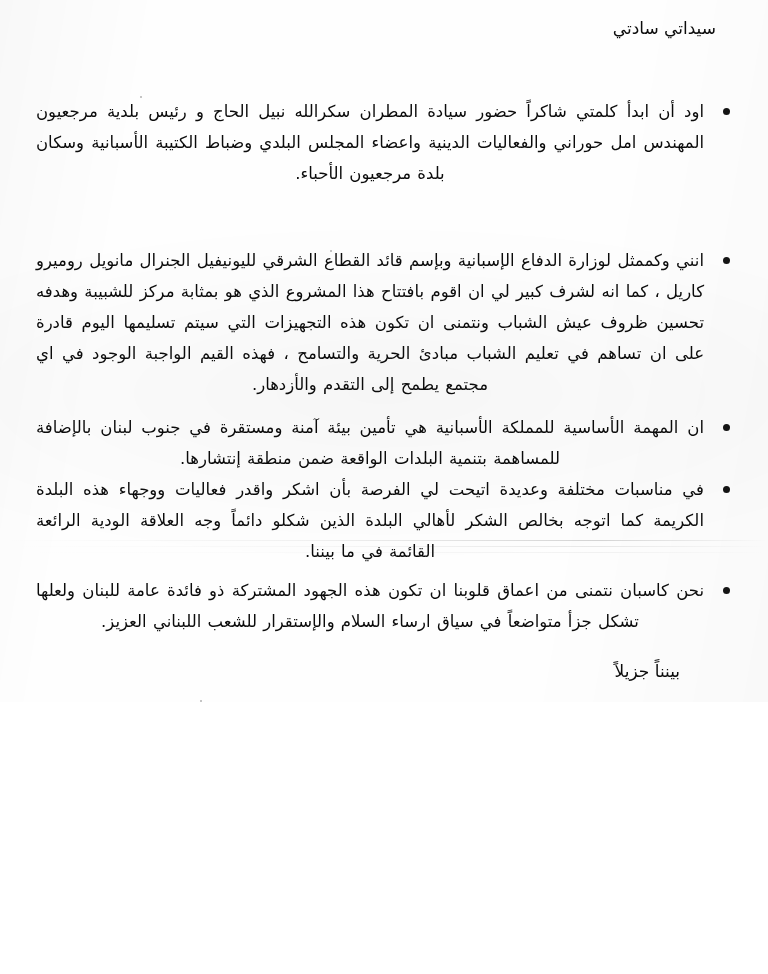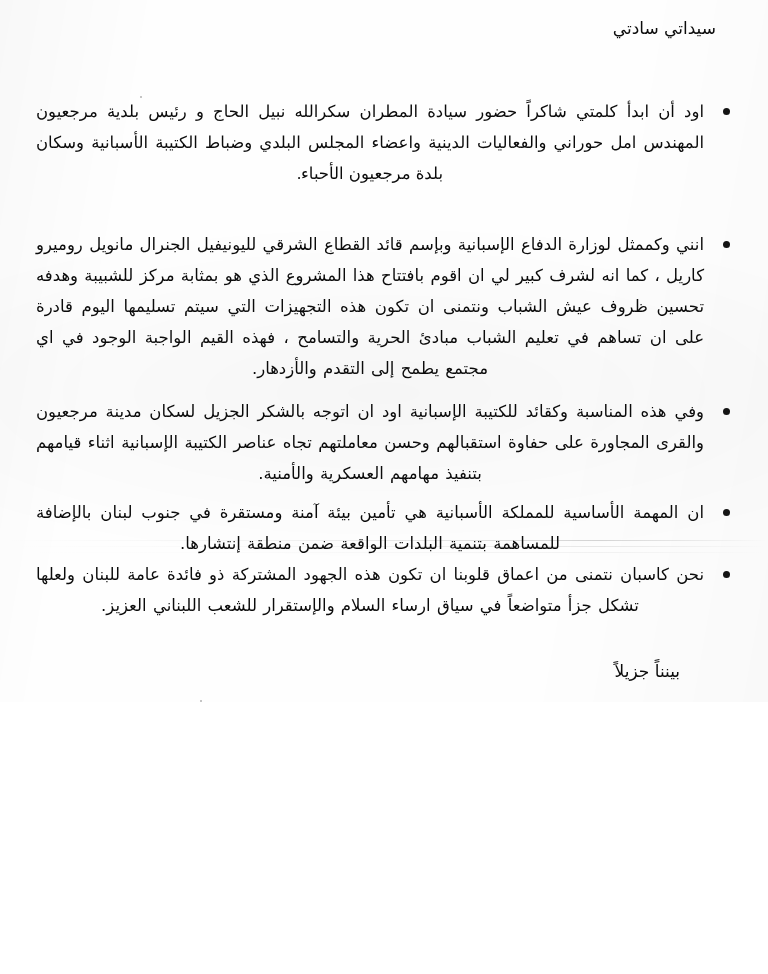--- a/index.html
+++ b/index.html
@@ -86,21 +86,21 @@
   .bullet-item .bullet-dot {
     position: absolute;
     right: 20px;
     top: 12px;
     width: 7px;
     height: 7px;
     background: #141414;
     border-radius: 50%;
   }
 
-  .bullet-item.sp-after-1 { margin-bottom: 40px; font-family: Liberation Serif, serif; }
+  .bullet-item.sp-after-1 { margin-bottom: 56px; }
   .bullet-item.sp-after-2 { margin-bottom: 12px; margin-top: 20px; }
   .bullet-item.sp-after-3 { margin-bottom: 8px; }
   .bullet-item.sp-after-4 { }
   .bullet-item.sp-after-5 { margin-bottom: 8px; }
   .bullet-item.sp-after-6 { margin-bottom: 20px; }
 
   .closing {
     position: absolute;
     bottom: 18px;
     right: 88px;
@@ -130,30 +130,30 @@
     <li class="bullet-item sp-after-1">
       <span class="bullet-dot"></span>
       <span>اود أن ابدأ كلمتي شاكراً حضور سيادة المطران سكرالله نبيل الحاج و رئيس بلدية مرجعيون المهندس امل حوراني والفعاليات الدينية واعضاء المجلس البلدي وضباط الكتيبة الأسبانية وسكان بلدة مرجعيون الأحباء.</span>
     </li>
 
     <li class="bullet-item sp-after-2">
       <span class="bullet-dot"></span>
       <span>انني وكممثل لوزارة الدفاع الإسبانية وبإسم قائد القطاع الشرقي لليونيفيل الجنرال مانويل روميرو كاريل ، كما انه لشرف كبير لي ان اقوم بافتتاح هذا المشروع الذي هو بمثابة مركز للشبيبة وهدفه تحسين ظروف عيش الشباب ونتمنى ان تكون هذه التجهيزات التي سيتم تسليمها اليوم قادرة على ان تساهم في تعليم الشباب مبادئ الحرية والتسامح ، فهذه القيم الواجبة الوجود في اي مجتمع يطمح إلى التقدم والأزدهار.</span>
     </li>
 
-    <li class="bullet-item sp-after-3">
-      <span class="bullet-dot"></span>
-      <span>وفي هذه المناسبة وكقائد للكتيبة الإسبانية اود ان اتوجه بالشكر الجزيل لسكان مدينة مرجعيون والقرى المجاورة على حفاوة استقبالهم وحسن معاملتهم تجاه عناصر الكتيبة الإسبانية اثناء قيامهم بتنفيذ مهامهم العسكرية والأمنية.</span>
-    </li>
 
     <li class="bullet-item sp-after-4">
       <span class="bullet-dot"></span>
       <span>ان المهمة الأساسية للمملكة الأسبانية هي تأمين بيئة آمنة ومستقرة في جنوب لبنان بالإضافة للمساهمة بتنمية البلدات الواقعة ضمن منطقة إنتشارها.</span>
     </li>
 
+    <li class="bullet-item sp-after-5">
+      <span class="bullet-dot"></span>
+      <span>في مناسبات مختلفة وعديدة اتيحت لي الفرصة بأن اشكر واقدر فعاليات ووجهاء هذه البلدة الكريمة كما اتوجه بخالص الشكر لأهالي البلدة الذين شكلو دائماً وجه العلاقة الودية الرائعة القائمة في ما بيننا.</span>
+    </li>
 
     <li class="bullet-item sp-after-6">
       <span class="bullet-dot"></span>
       <span>نحن كاسبان نتمنى من اعماق قلوبنا ان تكون هذه الجهود المشتركة ذو فائدة عامة للبنان ولعلها تشكل جزأ متواضعاً في سياق ارساء السلام والإستقرار للشعب اللبناني العزيز.</span>
     </li>
 
 
   </ul>
 
   <div class="closing">بينناً جزيلاً</div>

